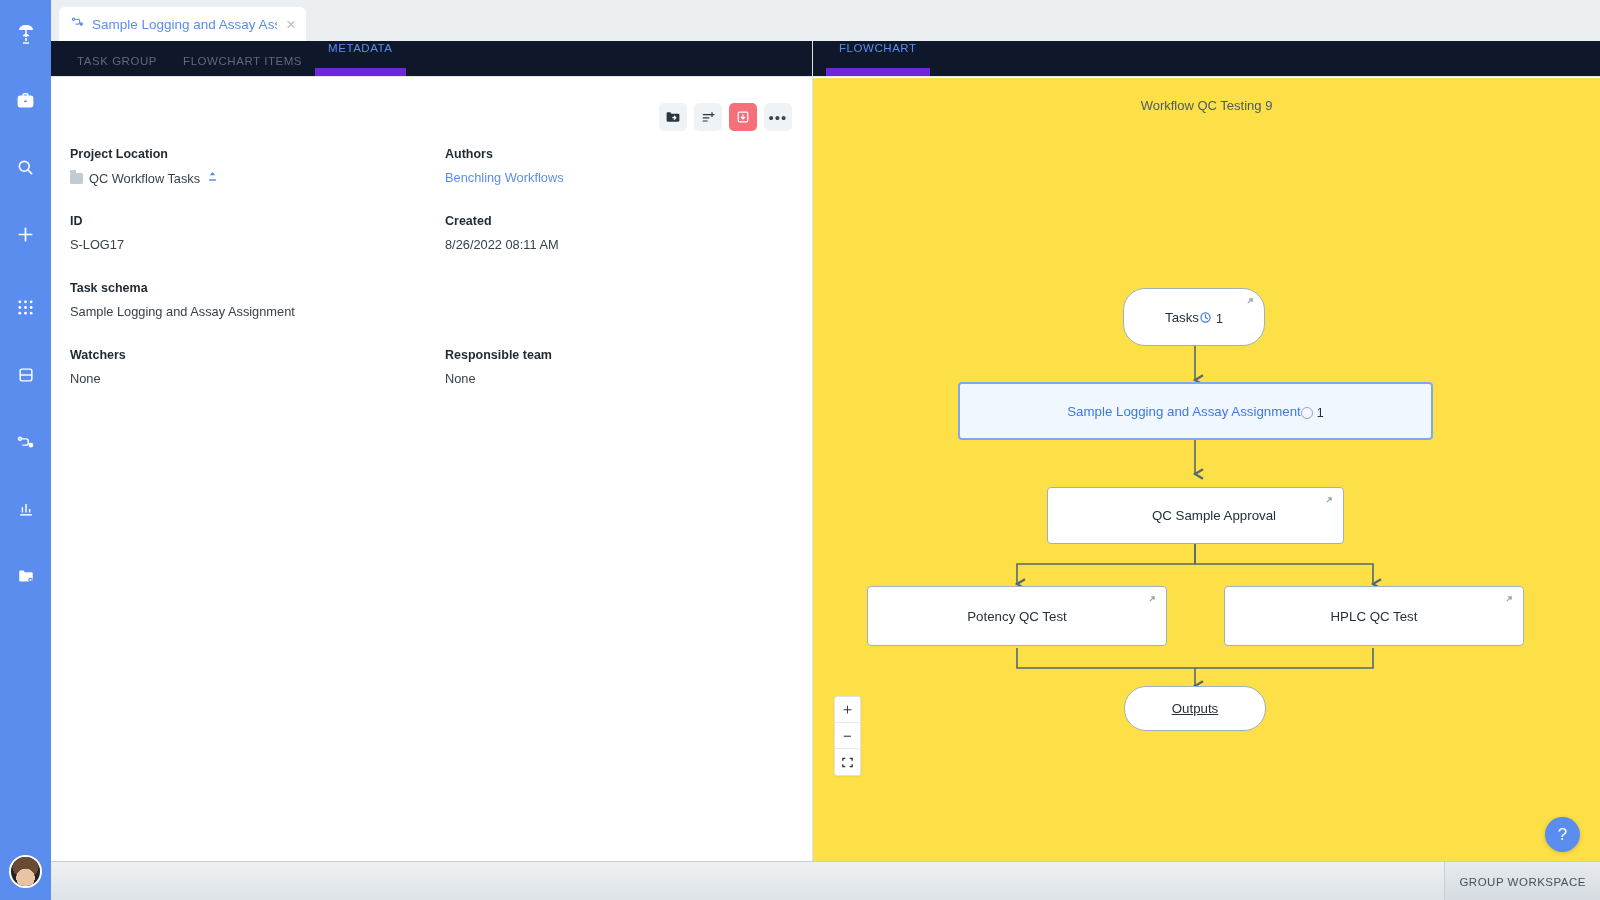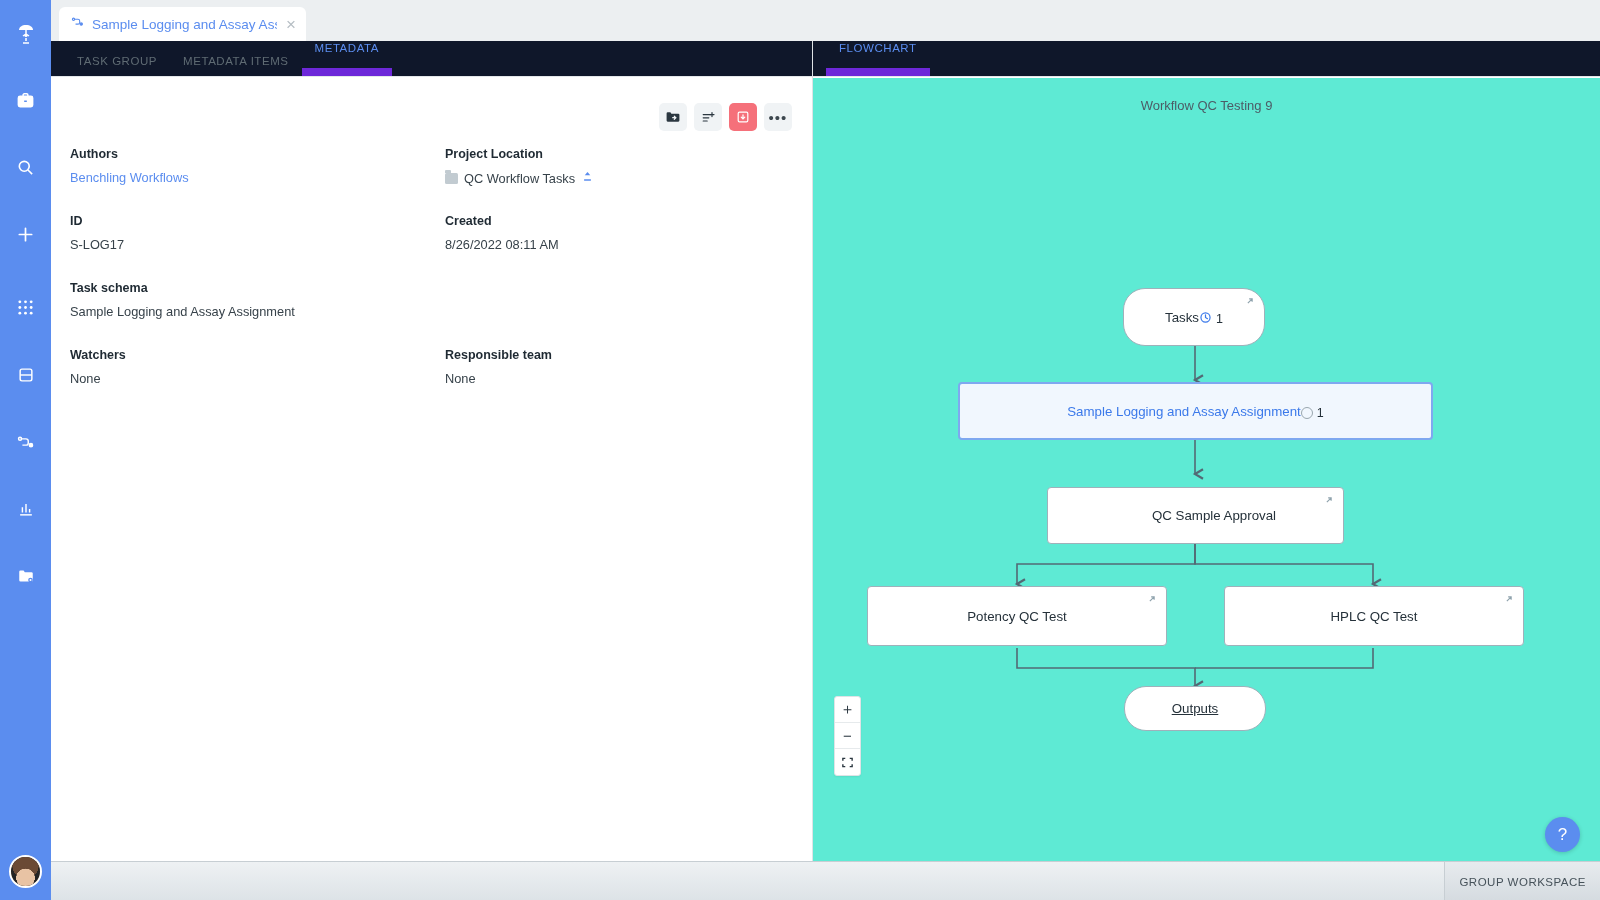--- a/index.html
+++ b/index.html
@@ -94,21 +94,21 @@
   .field { min-height:45px; }
   .field .flabel { font-size:12.5px; font-weight:bold; color:#1f2a33; margin-bottom:9px; }
   .field .fvalue { font-size:12.8px; color:#37424a; display:flex; align-items:center; gap:6px; }
   .field .fvalue.link { color:#5b8def; cursor:pointer; }
   .folder-ico { width:13px; height:11px; background:#c2cbd1; border-radius:1.5px; position:relative; flex:0 0 auto; }
   .folder-ico:before { content:""; position:absolute; left:0; top:-3px; width:6px; height:3px; background:#c2cbd1; border-radius:1px 1px 0 0; }
 
   
   #flow-canvas {
     position:absolute; left:0; top:37px; right:0; bottom:0;
-    background:#5eead4; overflow:hidden;
+    background:#fde047; overflow:hidden;
   }
   #flow-title {
     position:absolute; top:20px; left:0; width:100%; text-align:center;
     font-size:13px; color:#4c5c66;
   }
   .node {
     position:absolute; background:#ffffff; border:1px solid #9fb1ba;
     display:flex; flex-direction:row; align-items:center; justify-content:center;
     font-size:13.3px; color:#25313a; cursor:pointer;
   }
@@ -251,21 +251,21 @@
       </span>
       <span class="tab-title">Sample Logging and Assay Ass...</span>
       <span class="tab-close">×</span>
     </div>
   </div>
 
   <div id="left-pane">
 
     <div class="subtabbar">
       <div class="subtab">TASK GROUP</div>
-      <div class="subtab">METADATA ITEMS</div>
+      <div class="subtab">FLOWCHART ITEMS</div>
       <div class="subtab active">METADATA</div>
     </div>
 
     <div id="meta-body">
 
       <div id="meta-actions">
         <div class="act-btn">
           <svg width="16" height="16" viewBox="0 0 20 20" fill="#2b3740">
             <path d="M2 5.6A1.4 1.4 0 013.4 4.2h3.3l1.3 1.6h8.6A1.4 1.4 0 0118 7.2v7.2a1.4 1.4 0 01-1.4 1.4H3.4A1.4 1.4 0 012 14.4z"></path>
             <path d="M9.6 10.8h3.4M11.6 9l2 1.9-2 1.9" stroke="#f0f3f5" stroke-width="1.5" fill="none" stroke-linecap="round"></path>
@@ -282,36 +282,36 @@
             <rect x="4" y="4" width="12" height="12" rx="1.6"></rect>
             <path d="M10 7.3v5M7.8 10.2L10 12.5l2.2-2.3"></path>
           </svg>
         </div>
         <div class="act-btn">
           <span class="dots">•••</span>
         </div>
       </div>
 
       <div id="meta-grid">
-        <div class="field">
-          <div class="flabel">Authors</div>
-          <div class="fvalue link">Benchling Workflows</div>
-        </div>
         <div class="field">
           <div class="flabel">Project Location</div>
           <div class="fvalue">
             <span class="folder-ico"></span>
             <span>QC Workflow Tasks</span>
             <span>
               <svg width="13" height="13" viewBox="0 0 16 16" fill="#5b8def">
                 <path d="M8 2.5l3.4 4H4.6z"></path>
                   <rect x="3.6" y="11.4" width="8.8" height="1.7" rx=".8"></rect>
               </svg>
             </span>
           </div>
+        </div>
+        <div class="field">
+          <div class="flabel">Authors</div>
+          <div class="fvalue link">Benchling Workflows</div>
         </div>
 
         <div class="field">
           <div class="flabel">ID</div>
           <div class="fvalue">S-LOG17</div>
         </div>
         <div class="field">
           <div class="flabel">Created</div>
           <div class="fvalue">8/26/2022 08:11 AM</div>
         </div>

